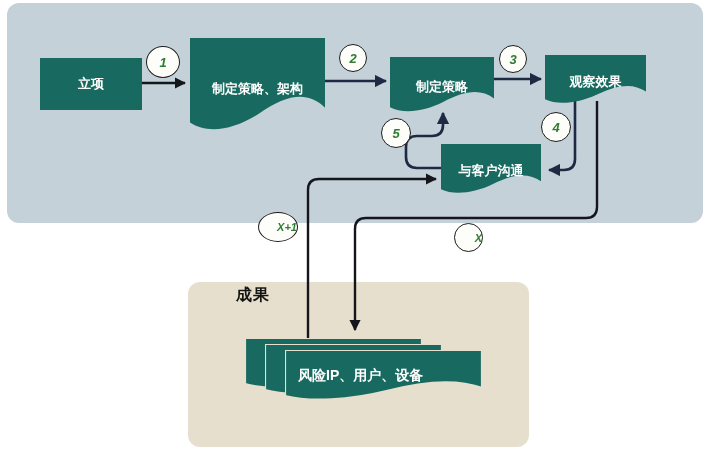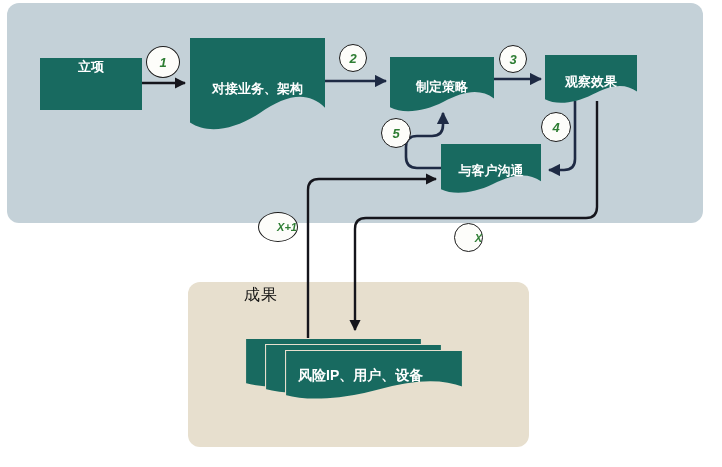--- a/index.html
+++ b/index.html
@@ -4,25 +4,25 @@
 <style>
   html,body{margin:0;padding:0;background:#ffffff;}
   .canvas{
     position:relative;width:722px;height:467px;background:#ffffff;overflow:hidden;
     font-family:"Liberation Sans", sans-serif;
   }
   .region{position:absolute;border-radius:12px;}
   .region-process{left:7px;top:3px;width:696px;height:220px;background:#c4d1d8;}
   .region-results{left:188px;top:282px;width:341px;height:165px;background:#e7dfce;}
   .region-title{
-    position:absolute;left:244px;top:285px;font-size:16px;font-weight:normal;color:#141414;
+    position:absolute;left:236px;top:285px;font-size:16px;font-weight:bold;color:#141414;
     letter-spacing:1px;
   }
   .node-rect{
-    position:absolute;background:#186a60;color:#ffffff;display:flex;align-items:flex-start;
+    position:absolute;background:#186a60;color:#ffffff;display:flex;align-items:center;
     justify-content:center;font-size:13px;font-weight:bold;
   }
   .doc-node{position:absolute;}
   .doc-node svg{position:absolute;left:0;top:0;width:100%;height:100%;display:block;}
   .doc-node path{fill:#186a60;}
   .doc-node.stacked path{stroke:#e7dfce;stroke-width:2.2;vector-effect:non-scaling-stroke;}
   .doc-label{
     position:absolute;left:0;top:0;width:100%;height:100%;display:flex;align-items:center;
     justify-content:center;color:#ffffff;font-size:13px;font-weight:bold;white-space:nowrap;
   }
@@ -73,31 +73,31 @@
   </svg>
 
   <div class="node-rect" style="left:40px;top:58px;width:102px;height:52px;">
     <span>立项</span>
   </div>
 
   <div class="doc-node" style="left:190px;top:38px;width:135px;height:101px;">
     <svg viewBox="0 0 200 110" preserveAspectRatio="none">
       <path d="M0 0 H200 V76 C174 57 142 62 103 82 C66 100 26 105 0 92 Z"></path>
     </svg>
-    <div class="doc-label" style="padding-bottom:8px;">对接业务、架构</div>
+    <div class="doc-label" style="padding-bottom:8px;">制定策略、架构</div>
   </div>
 
   <div class="doc-node" style="left:390px;top:57px;width:104px;height:60px;">
     <svg viewBox="0 0 200 110" preserveAspectRatio="none">
       <path d="M0 0 H200 V76 C174 57 142 62 103 82 C66 100 26 105 0 92 Z"></path>
     </svg>
     <div class="doc-label" style="padding-bottom:11px;">制定策略</div>
   </div>
 
-  <div class="doc-node" style="left:545px;top:55px;width:92px;height:53px;">
+  <div class="doc-node" style="left:545px;top:55px;width:101px;height:53px;">
     <svg viewBox="0 0 200 110" preserveAspectRatio="none">
       <path d="M0 0 H200 V76 C174 57 142 62 103 82 C66 100 26 105 0 92 Z"></path>
     </svg>
     <div class="doc-label" style="padding-bottom:5px;">观察效果</div>
   </div>
 
   <div class="doc-node" style="left:441px;top:144px;width:100px;height:54px;text-align:center;">
     <svg viewBox="0 0 200 110" preserveAspectRatio="none">
       <path d="M0 0 H200 V76 C174 57 142 62 103 82 C66 100 26 105 0 92 Z"></path>
     </svg>
@@ -107,21 +107,21 @@
   <div class="doc-node stacked" style="left:245px;top:338px;width:177px;height:55px;">
     <svg viewBox="0 0 200 110" preserveAspectRatio="none">
       <path d="M0 0 H200 V76 C174 57 142 62 103 82 C66 100 26 105 0 92 Z"></path>
     </svg>
   </div>
   <div class="doc-node stacked" style="left:265px;top:344px;width:177px;height:55px;">
     <svg viewBox="0 0 200 110" preserveAspectRatio="none">
       <path d="M0 0 H200 V76 C174 57 142 62 103 82 C66 100 26 105 0 92 Z"></path>
     </svg>
   </div>
-  <div class="doc-node stacked" style="left:285px;top:350px;width:178px;height:55px;">
+  <div class="doc-node stacked" style="left:285px;top:350px;width:178px;height:55px;padding-left:19px;">
     <svg viewBox="0 0 200 110" preserveAspectRatio="none">
       <path d="M0 0 H200 V76 C174 57 142 62 103 82 C66 100 26 105 0 92 Z"></path>
     </svg>
     <div class="doc-label left-align" style="padding-bottom:4px;font-size:14px;">风险IP、用户、设备</div>
   </div>
 
   <div class="step-circle" style="left:146px;top:46px;width:34px;height:32px;">
     <span>1</span>
   </div>
   <div class="step-circle" style="left:339px;top:44px;width:28px;height:28px;">

